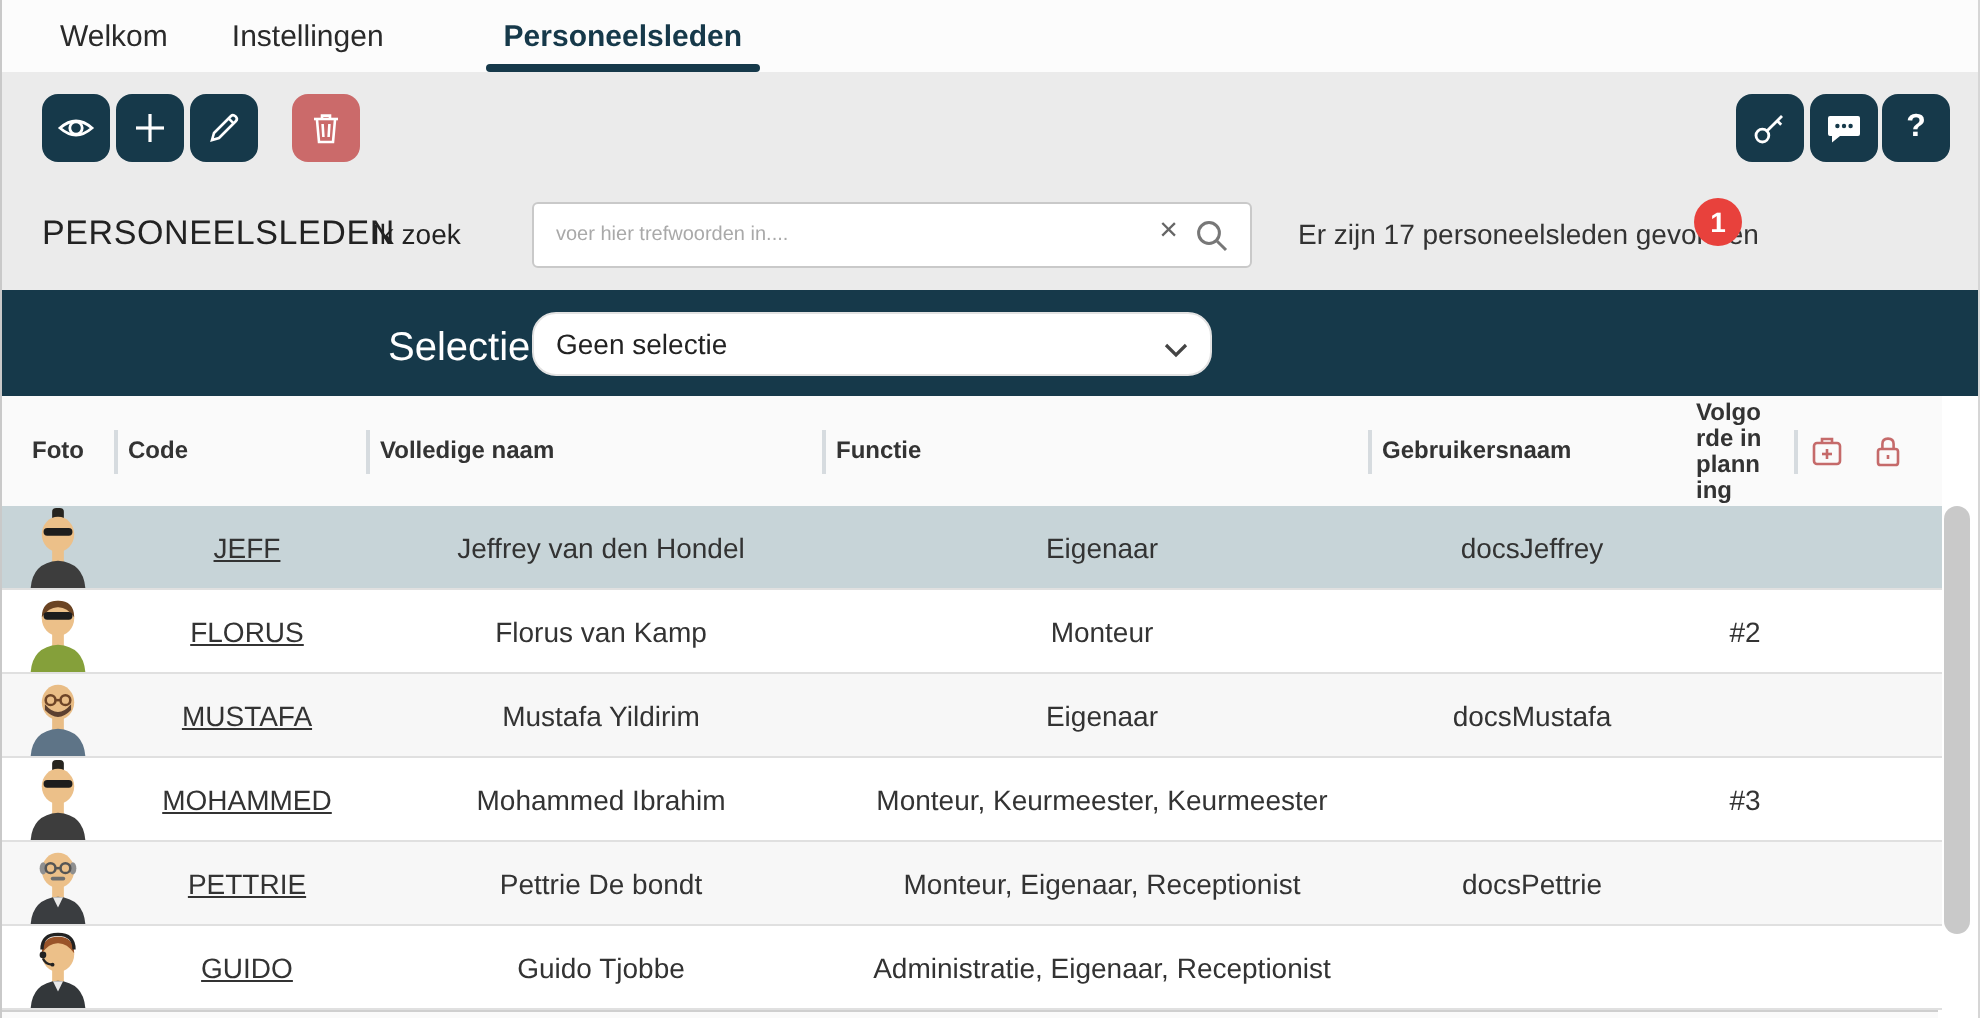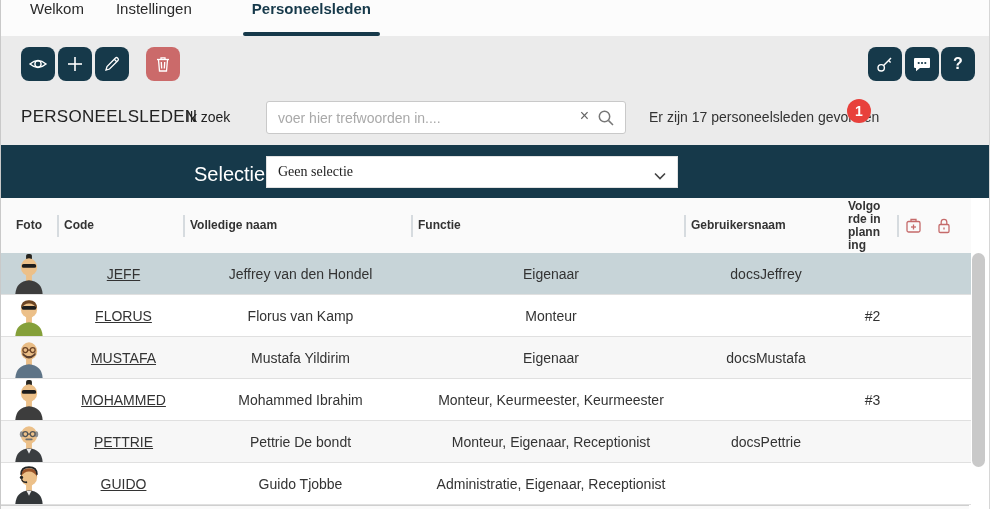--- a/index.html
+++ b/index.html
@@ -5,21 +5,21 @@
   * { margin:0; padding:0; box-sizing:border-box; }
   html,body { width:990px; height:509px; overflow:hidden; }
   body {
     font-family:"Liberation Sans", sans-serif;
     background:#fff; color:#333; position:relative;
   }
   .app { position:absolute; inset:0; border-left:1px solid #c9c9c9; border-right:1px solid #d6d6d6; background:#fff; }
 
   
   .tabbar { position:absolute; left:0; top:0; right:0; height:36px; background:#fcfcfc; display:flex; align-items:stretch; padding-left:20px; }
-  .tab { position:relative; display:flex; align-items:flex-start; padding:0 9px; margin-right:14px; font-size:15px; color:#2a2a2a; cursor:pointer; }
+  .tab { position:relative; display:flex; align-items:center; padding:0 9px; margin-right:14px; font-size:15px; color:#2a2a2a; cursor:pointer; }
   .tab.active { color:#16394a; font-weight:bold; margin-left:28px; }
   .tab.active::after { content:""; position:absolute; left:0; right:0; bottom:0; height:4px; background:#16394a; border-radius:3px; }
 
   
   .toolbar { position:absolute; left:0; top:36px; right:0; height:54px; background:#ebebeb; }
   .tbtn {
     position:absolute; top:11px; width:34px; height:34px; border:none; border-radius:8px;
     background:#16394a; color:#fff; display:flex; align-items:center; justify-content:center; cursor:pointer;
   }
   .tbtn.danger { background:#cb6a6a; }
@@ -28,30 +28,30 @@
     position:absolute; width:24px; height:24px; border-radius:50%; background:#e8413c; color:#fff;
     font-size:14px; font-weight:bold; display:flex; align-items:center; justify-content:center; z-index:3;
     left:846px; top:63px;
   }
 
   
   .searchrow { position:absolute; left:0; top:90px; right:0; height:55px; background:#ebebeb; }
   .page-title { position:absolute; left:20px; top:17px; font-size:17px; color:#222; letter-spacing:0.3px; }
   .zoek-label { position:absolute; left:185px; top:19px; font-size:14px; color:#222; }
   .search-wrap { position:absolute; left:265px; top:11px; width:360px; height:33px; background:#fff; border:1px solid #c9c9c9; border-radius:3px; }
-  .search-wrap input { position:absolute; inset:0; border:none; outline:none; background:transparent; font-family:"Liberation Sans",sans-serif; font-size:14px; padding:0 62px 0 11px; color:#333; }
+  .search-wrap input { position:absolute; inset:0; border:none; outline:none; background:transparent; font-family:"Liberation Sans",sans-serif; font-size:10px; padding:0 62px 0 11px; color:#333; }
   .search-wrap input::placeholder { color:#a9a9a9; }
   .clear-x { position:absolute; right:36px; top:5px; font-size:16px; color:#666; cursor:pointer; }
   .mag { position:absolute; right:9px; top:6px; cursor:pointer; }
   .result-text { position:absolute; left:648px; top:19px; font-size:14px; color:#333; }
 
   
   .selectband { position:absolute; left:0; top:145px; right:0; height:53px; background:#16394a; }
   .sel-label { position:absolute; left:193px; top:18px; color:#fff; font-size:20px; }
-  .selectbox { position:absolute; left:265px; top:11px; width:412px; height:32px; background:#fff; border:1px solid #e2e2e2; border-radius:0; cursor:pointer;font-family:Liberation Serif, serif; }
+  .selectbox { position:absolute; left:265px; top:11px; width:340px; height:32px; background:#fff; border:1px solid #e2e2e2; border-radius:12px; cursor:pointer; }
   .selectbox .val { position:absolute; left:11px; top:7px; font-size:14px; color:#222; }
   .selectbox .chev { position:absolute; right:10px; top:10px; }
 
   
   .thead { position:absolute; left:0; top:198px; width:970px; height:55px; background:#fafafa; display:flex; align-items:center; }
   .hcell { font-size:12px; font-weight:bold; color:#333; padding-left:7px; position:relative; line-height:13px; cursor:pointer; }
   .hcell.sep::before { content:""; position:absolute; left:0; top:50%; transform:translateY(-50%); width:2px; height:22px; background:#d6dbdf; }
   .rows { position:absolute; left:0; top:253px; width:970px; }
   .row { display:flex; align-items:center; height:42px; background:#fff; border-bottom:1px solid #e0e0e0; cursor:pointer;text-align:center; }
   .row.zebra { background:#f7f7f7; }

